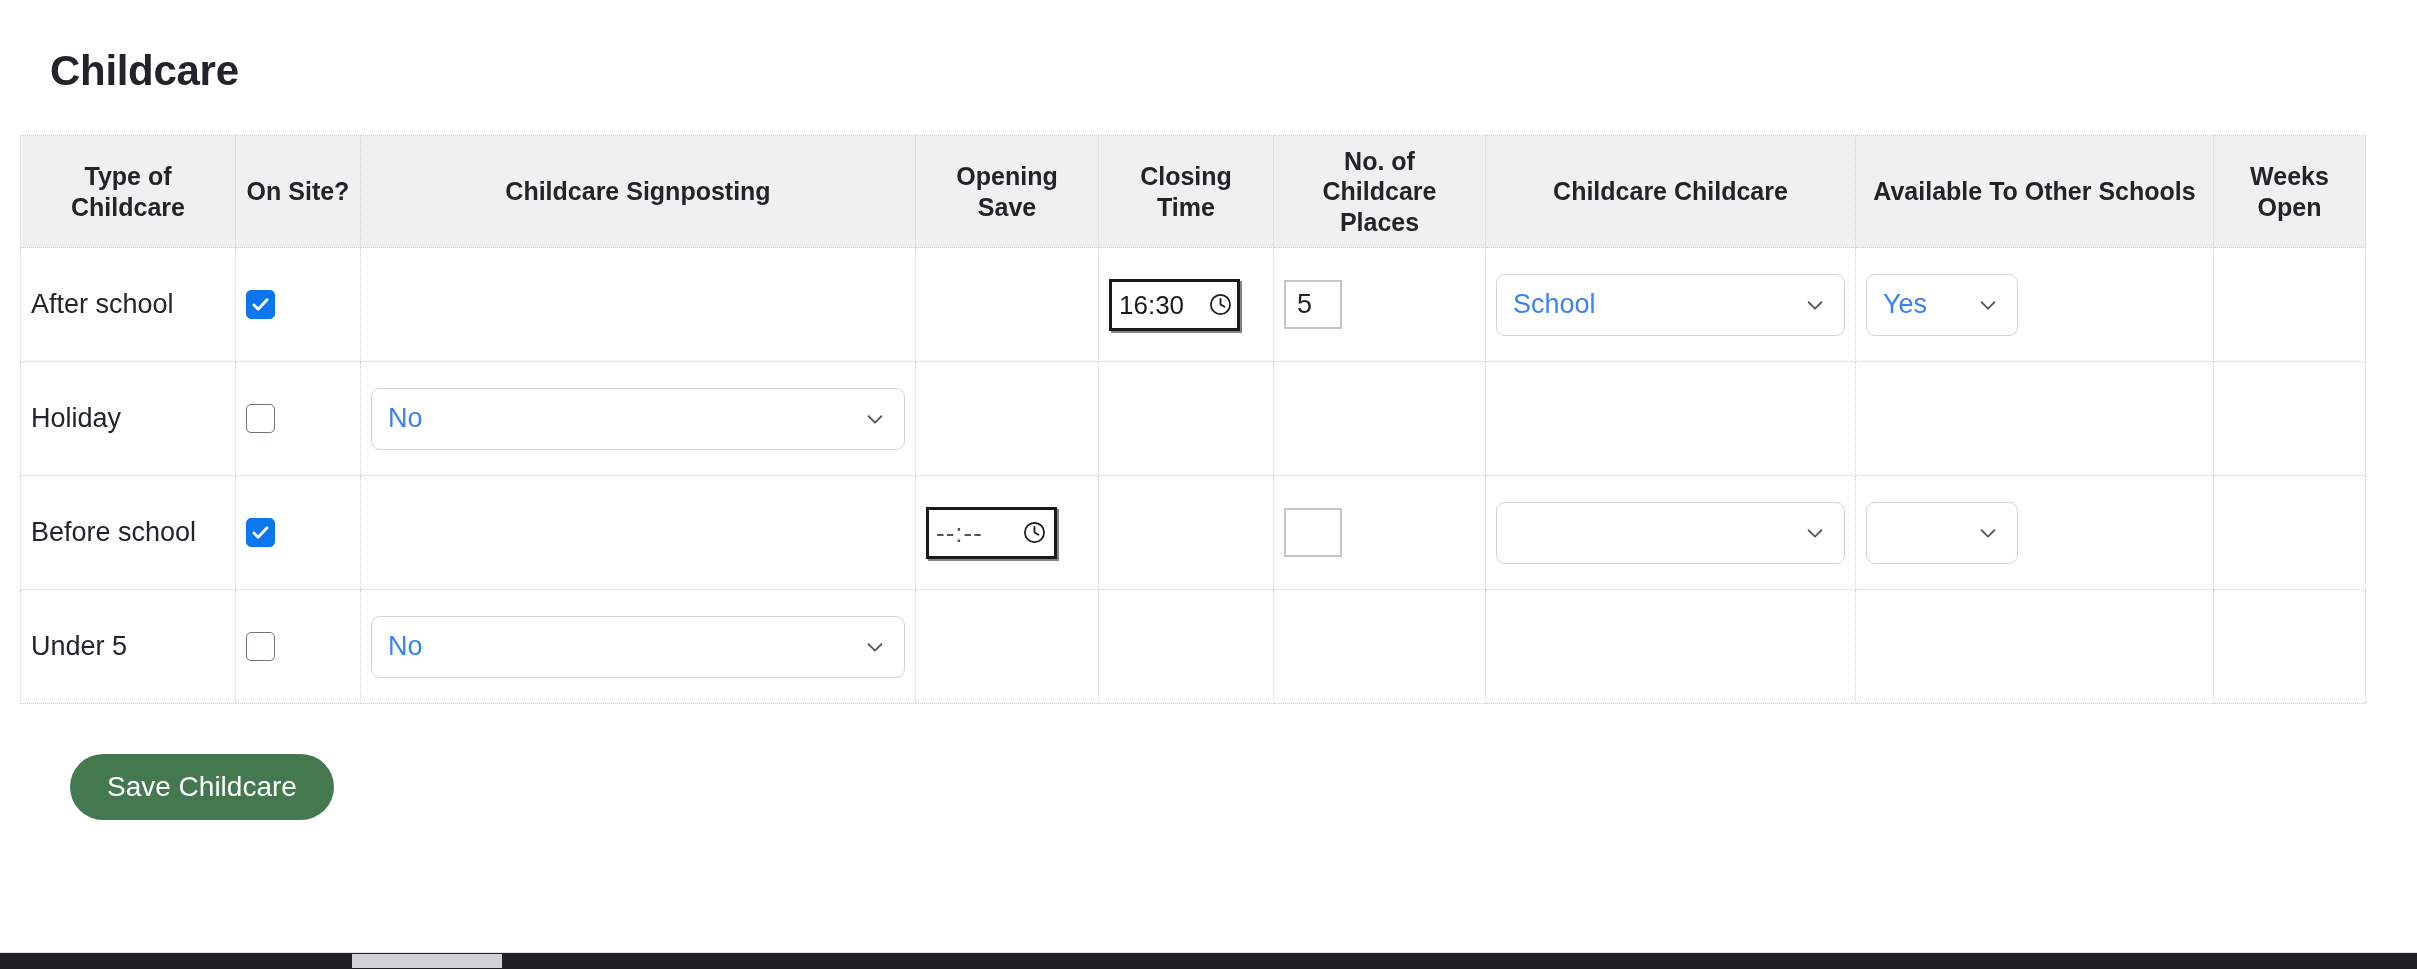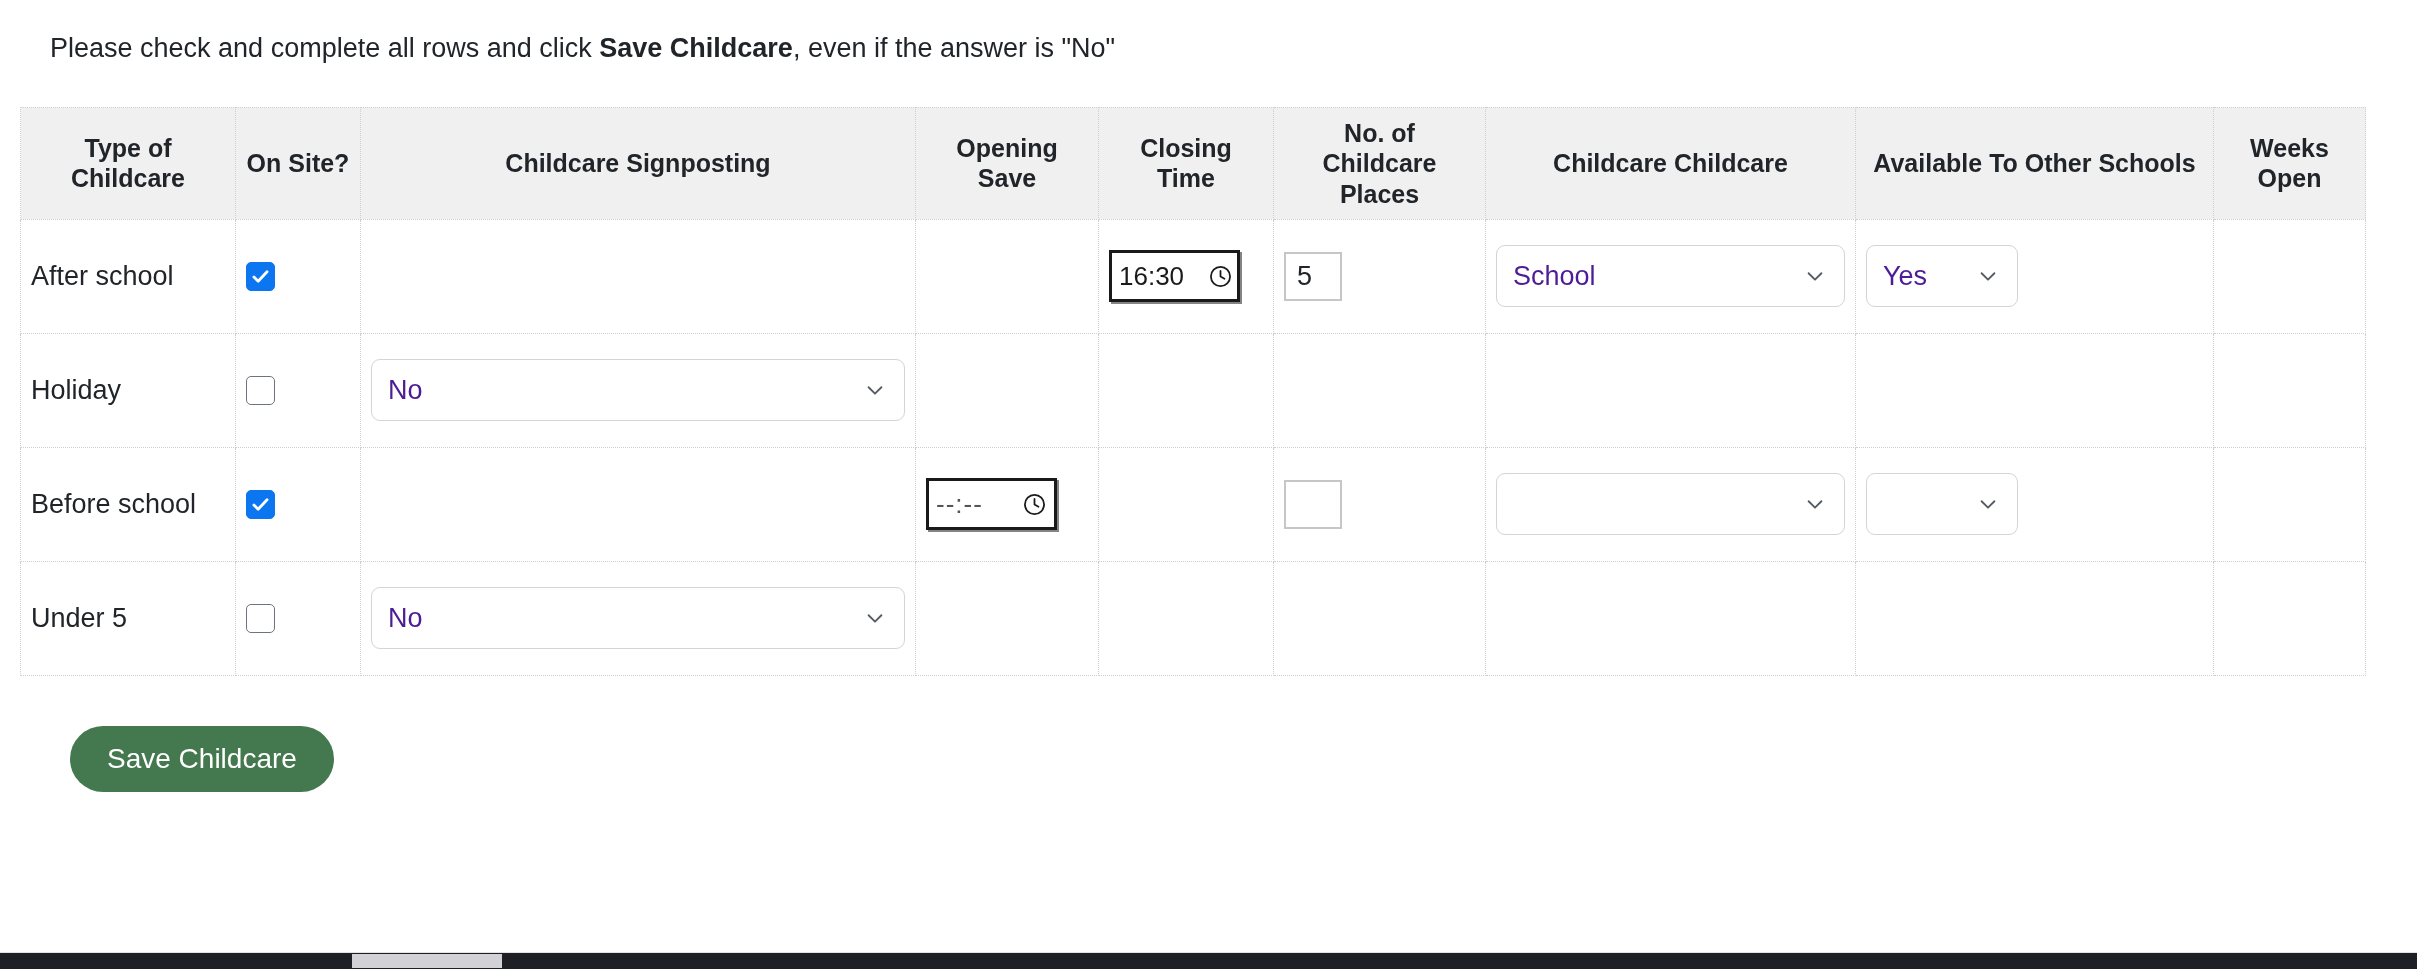--- a/index.html
+++ b/index.html
@@ -123,21 +123,21 @@
     border: 1.5px solid #d4d4d4;
     border-radius: 9px;
     background: #ffffff;
     display: flex;
     align-items: center;
     cursor: pointer;
     padding: 0 16px;
   }
   .sel .sel-val {
     font-size: 27px;
-    color: #4c1d95;
+    color: #3b82f6;
     line-height: 1;
     white-space: nowrap;
     overflow: hidden;
   }
   .sel .chev {
     position: absolute;
     right: 18px;
     top: 50%;
     transform: translateY(-50%);
     width: 22px;
@@ -247,24 +247,22 @@
     height: 1px;
     background: #e3e3e3;
   }
 </style>
 </head>
 <body>
 
 <div class="page">
   <div class="content">
 
-
-    <p class="instructions">
-      <span>Please check and complete all rows and click </span><b>Save Childcare</b><span>, even if the answer is "No"</span>
-    </p>
+    <h1 class="page-title">Childcare</h1>
+
 
     <div class="table-wrap">
       <table class="childcare">
         <colgroup>
           <col class="col-type">
             <col class="col-onsite">
             <col class="col-signpost">
           <col class="col-opening">
             <col class="col-closing">
             <col class="col-places">

